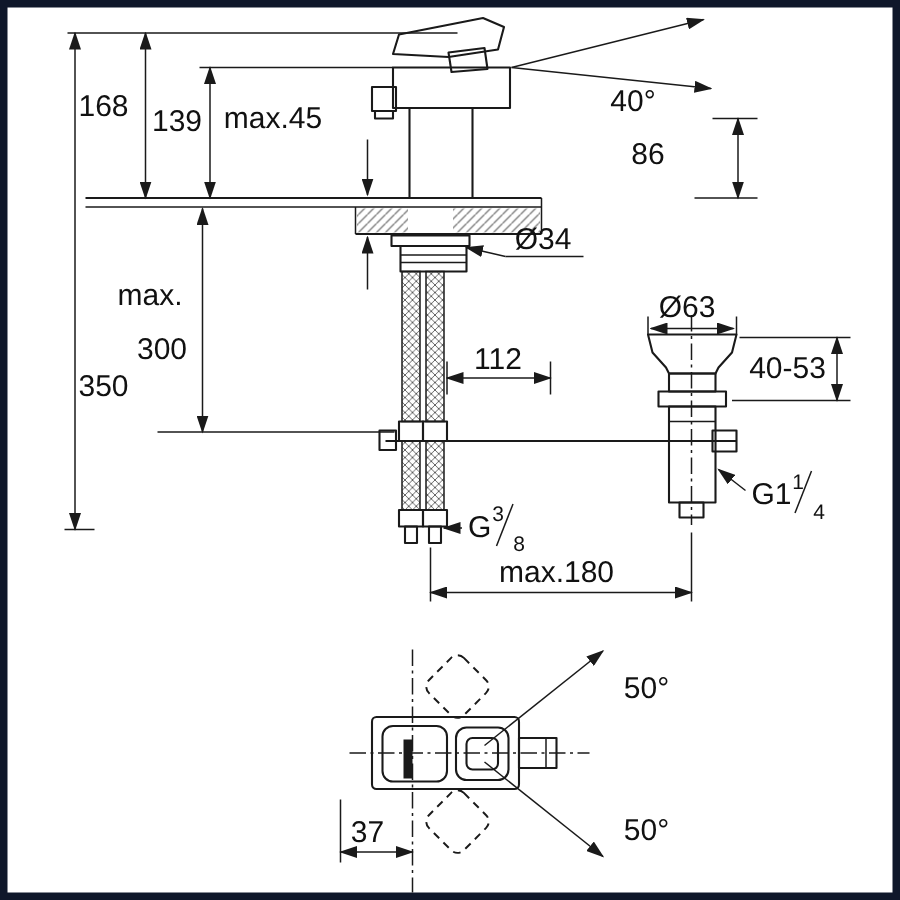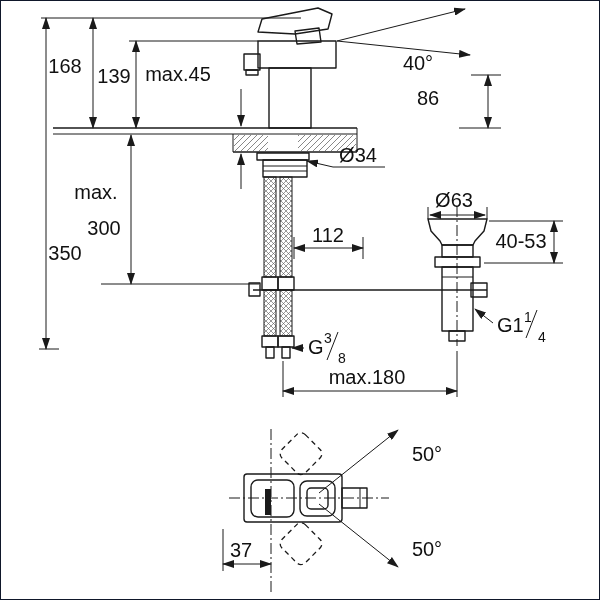--- a/index.html
+++ b/index.html
@@ -1,18 +1,18 @@
 <!DOCTYPE html>
 <html><head>
 <meta charset="utf-8">
 <style>
   html,body{margin:0;padding:0;background:#ffffff;}
   .canvas{
     position:relative;width:600px;height:600px;background:#ffffff;
-    border:1px solid #0f172a;box-sizing:border-box;overflow:hidden;
+    border:5px solid #0f172a;box-sizing:border-box;overflow:hidden;
     font-family:"Liberation Sans", sans-serif;
   }
   svg{display:block}
   .ol{fill:none;stroke:#1a1a1a;stroke-width:1.4;stroke-linejoin:round;stroke-linecap:butt;}
   .thin{fill:none;stroke:#1a1a1a;stroke-width:1;}
   .dim{fill:none;stroke:#1a1a1a;stroke-width:1;}
   .cl{fill:none;stroke:#1a1a1a;stroke-width:1;stroke-dasharray:11 3 2 3;}
   .dash{fill:none;stroke:#1a1a1a;stroke-width:1.3;stroke-dasharray:5 4;}
   .hatchfill{fill:url(#hatch);stroke:#1a1a1a;stroke-width:1;}
   .hatch1fill{fill:url(#hatch1);stroke:none;}

